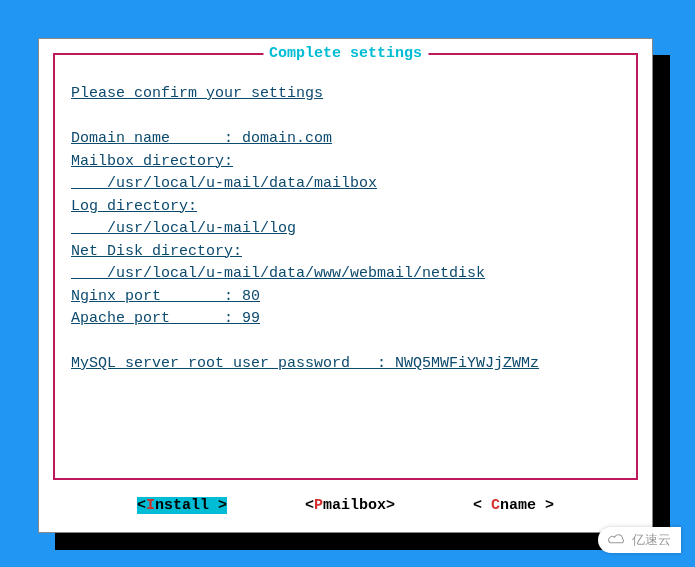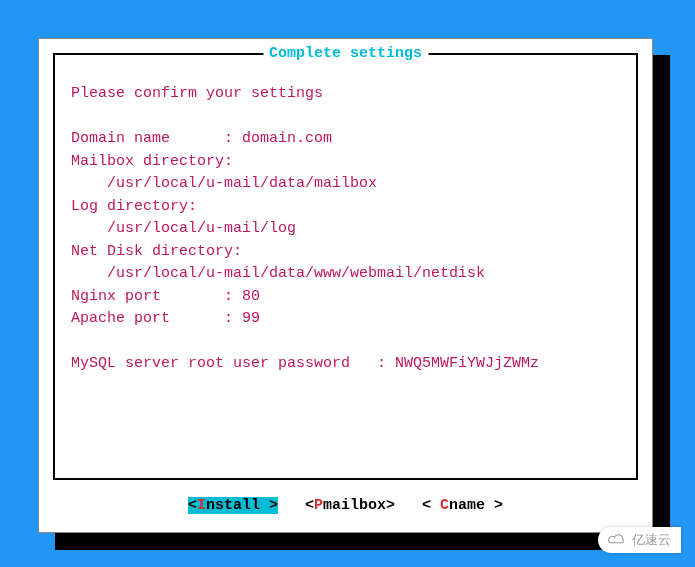--- a/index.html
+++ b/index.html
@@ -28,50 +28,51 @@
       height: 495px;
       background: #fff;
       border: 1px solid #888;
     }
     .inner-border {
       position: absolute;
       top: 14px;
       left: 14px;
       right: 14px;
       bottom: 52px;
-      border: 2px solid #000000;
+      border: 2px solid #be185d;
     }
     .title {
       position: absolute;
       top: -10px;
       left: 50%;
       transform: translateX(-50%);
       background: #fff;
       padding: 0 6px;
       color: #00bcd4;
       font-weight: bold;
       white-space: pre;
     }
     .content {
       position: absolute;
       top: 28px;
       left: 16px;
       right: 4px;
-      color: #be185d;
+      color: #0c4a6e;
       white-space: pre;
       line-height: 1.5;
+      text-decoration: underline;
     }
     .buttons {
       position: absolute;
       bottom: 18px;
       left: 0;
       right: 0;
       display: flex;
       justify-content: center;
-      gap: 27px;
+      gap: 78px;
       font-weight: bold;
     }
     .btn { white-space: pre; }
     .btn-install {
       background: #00bcd4;
       color: #000;
     }
     .btn-install .first-letter { color: #d32f2f; }
     .btn-previous .first-letter { color: #d32f2f; }
     .btn-cancel .first-letter { color: #d32f2f; }

